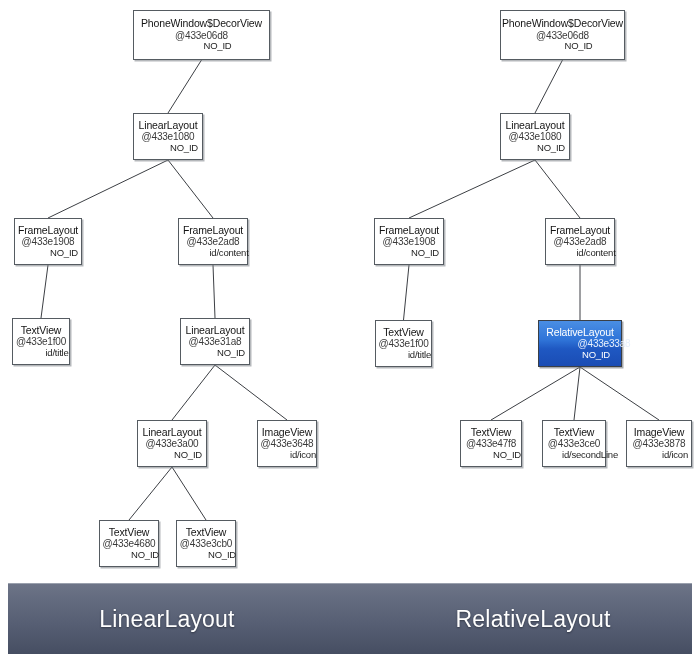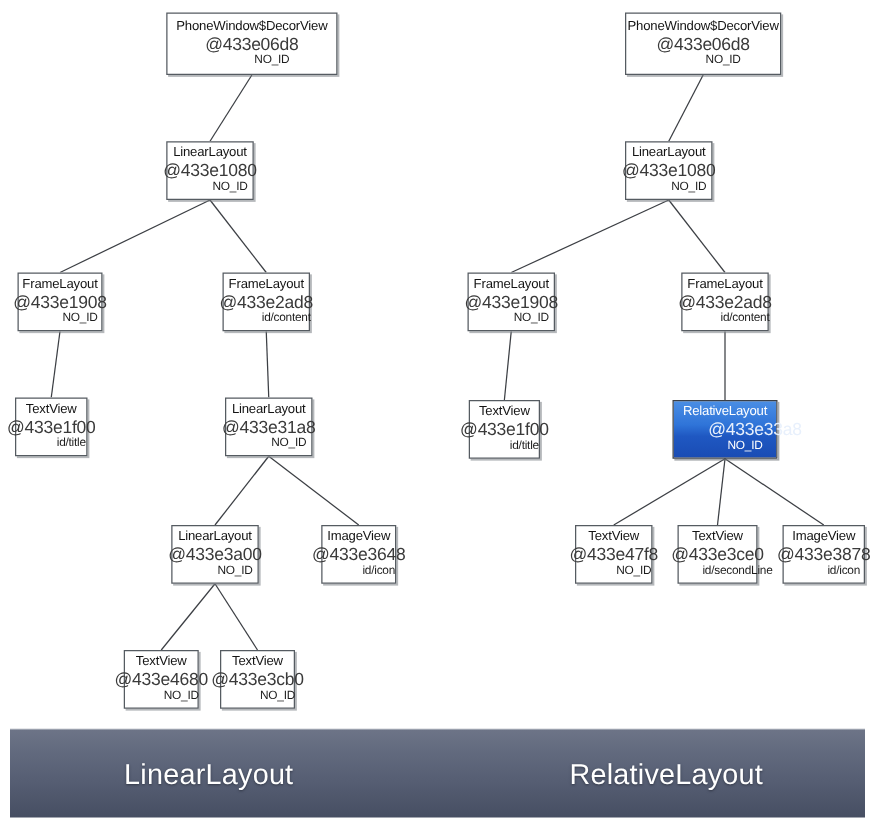--- a/index.html
+++ b/index.html
@@ -50,21 +50,21 @@
     line-height: 1.12;
     padding: 1px 2px;
   }
 
   .node .cls {
     font-size: 10.5px;
     letter-spacing: -0.15px;
     white-space: nowrap;
   }
   .node .hash {
-    font-size: 14px;
+    font-size: 10px;
     color: #3a3a3a;
     letter-spacing: -0.2px;
     white-space: nowrap;
   }
   .node .rid {
     font-size: 9.5px;
     color: #1d1d1d;
     letter-spacing: -0.2px;
     white-space: nowrap;
     margin-left: 32px;

